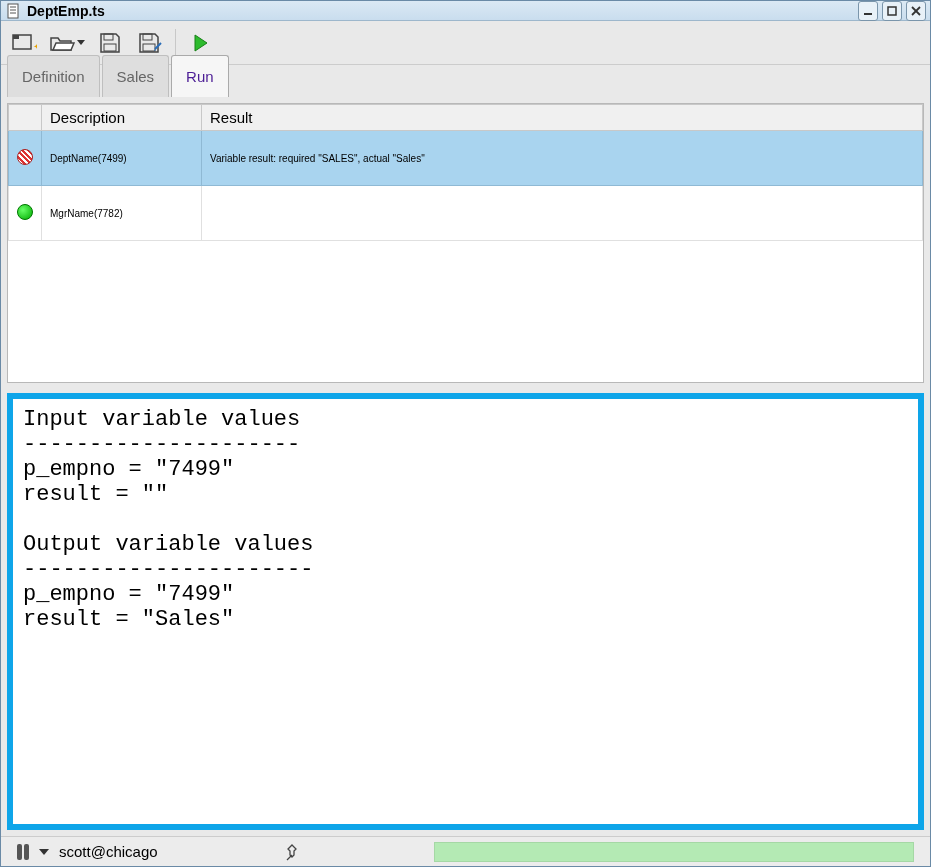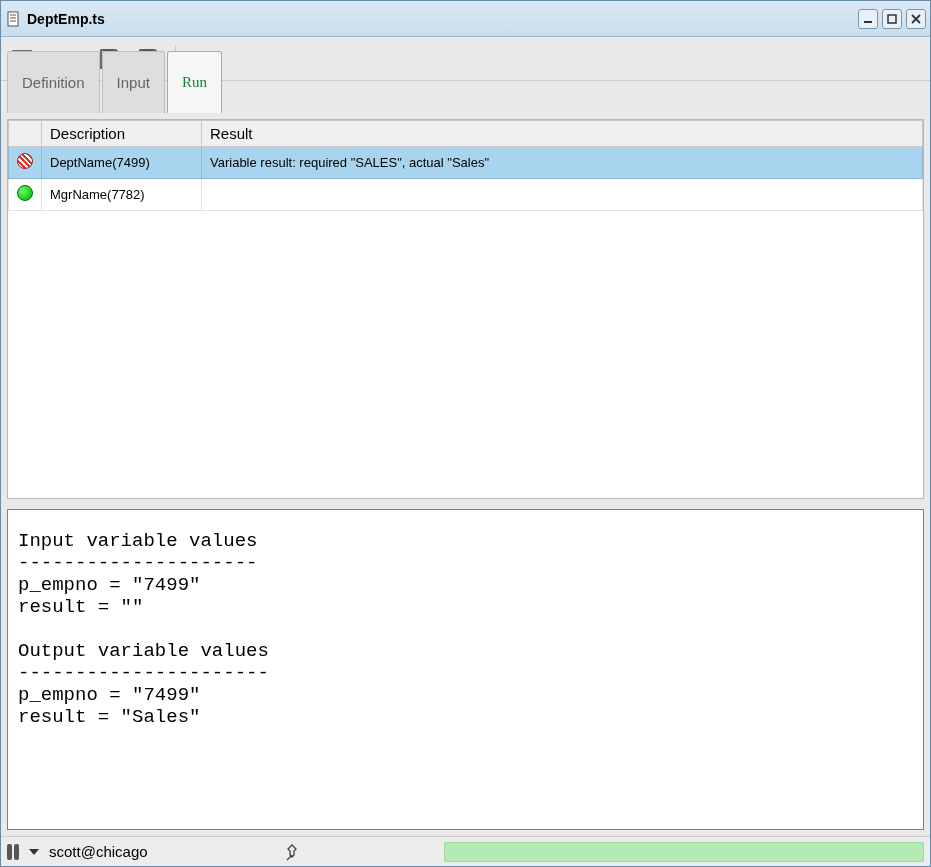--- a/index.html
+++ b/index.html
@@ -13,21 +13,21 @@
   .window {
     width: 931px;
     height: 867px;
     border: 1px solid #6a8aa6;
     background: #e6eef3;
     display: flex;
     flex-direction: column;
   }
   .titlebar {
     background: linear-gradient(#dbe9f4,#c9ddee);
-    height: 36px;
+    height: 20px;
     display: flex;
     align-items: center;
     padding: 0 4px;
     border-bottom: 1px solid #9db7cc;
   }
   .title-icon {
     width: 16px; height: 16px;
     margin-right: 6px;
     display:flex;align-items:center;justify-content:center;
   }
@@ -71,70 +71,69 @@
     margin-left:2px;
   }
   .tabs {
     background: #e9e9e9;
     display:flex;
     align-items:flex-end;
     padding: 0 6px;
     height: 32px;
   }
   .tab {
-    padding: 22px 14px;
+    padding: 12px 14px;
     border: 1px solid #bfbfbf;
     border-bottom: none;
     background: #dedede;
     color: #666;
     margin-right: 2px;
     border-radius: 3px 3px 0 0;
     cursor: pointer;
     font-size: 15px;
   }
   .tab.active {
     background: #f6f6f6;
-    color: #15803d;
+    color: #4c1d95;
     border-color: #aaa;
-    font-family: Liberation Serif, serif;
   }
   .content {
     flex:1;
     background: #e9e9e9;
     padding: 6px;
     display:flex;
     flex-direction:column;
     gap: 10px;
     min-height: 0;
   }
   .grid-panel {
     background: #fff;
     border: 1px solid #b8b8b8;
-    height: 380px;
+    height: 280px;
     display:flex;
     flex-direction:column;
   }
   table {
     border-collapse: collapse;
     width: 100%;
   }
   thead th {
     background: #f0f0f0;
     border: 1px solid #c8c8c8;
     text-align: left;
     font-weight: normal;
     padding: 4px 8px;
     font-size: 15px;
   }
   thead th.status-col { width:32px; }
   thead th.desc-col { width:160px; }
   tbody td {
     border: 1px solid #e0e0e0;
-    padding: 6px 8px;
-    font-size: 13px;
+    padding: 18px 8px;
+    font-size: 10px;
     vertical-align: middle;
   }
   tbody tr.selected td {
     background: #a9d4ef;
     border-color:#8fb9d4;
   }
   .status-cell {
     text-align:center;
     width:32px;
   }
@@ -149,36 +148,36 @@
   .dot-pass {
     background: radial-gradient(circle at 35% 35%, #6f6, #0a0);
     border:1px solid #070;
   }
   .log-label {
     font-size: 15px;
     padding: 0 2px;
   }
   .log-panel {
     background:#fff;
-    border:1px solid #0ea5e9;
+    border:6px solid #0ea5e9;
     flex:1;
-    padding: 20px 10px;
+    padding: 8px 10px;
     font-family: "Courier New", monospace;
-    font-size: 19px;
+    font-size: 22px;
     white-space: pre;
     overflow:auto;
     min-height:0;
   }
   .statusbar {
     height: 30px;
     background: #ececec;
     border-top: 1px solid #ccc;
     display:flex;
     align-items:center;
-    padding: 0 6px;
+    padding: 0 16px;
     gap: 10px;
     font-size: 15px;
   }
   .sb-bars {
     display:flex; gap:2px; align-items:center;
   }
   .sb-bar { width:5px; height:16px; background:#555; border-radius:2px;}
   .sb-caret {
     width:0;height:0;border-left:5px solid transparent;border-right:5px solid transparent;border-top:6px solid #333;
   }
@@ -261,21 +260,21 @@
     <div class="tool-sep"></div>
     <div class="tool-btn">
       <svg width="20" height="20">
           <polygon points="4,2 16,10 4,18" fill="#2dbb2d" stroke="#188018" stroke-width="1"></polygon>
         </svg>
     </div>
   </div>
 
   <div class="tabs">
     <div class="tab">Definition</div>
-    <div class="tab">Input</div>
+    <div class="tab">Sales</div>
     <div class="tab active">Run</div>
   </div>
 
   <div class="content">
     <div class="grid-panel">
       <table>
         <thead>
           <tr>
             <th class="status-col"></th>
             <th class="desc-col">Description</th>

